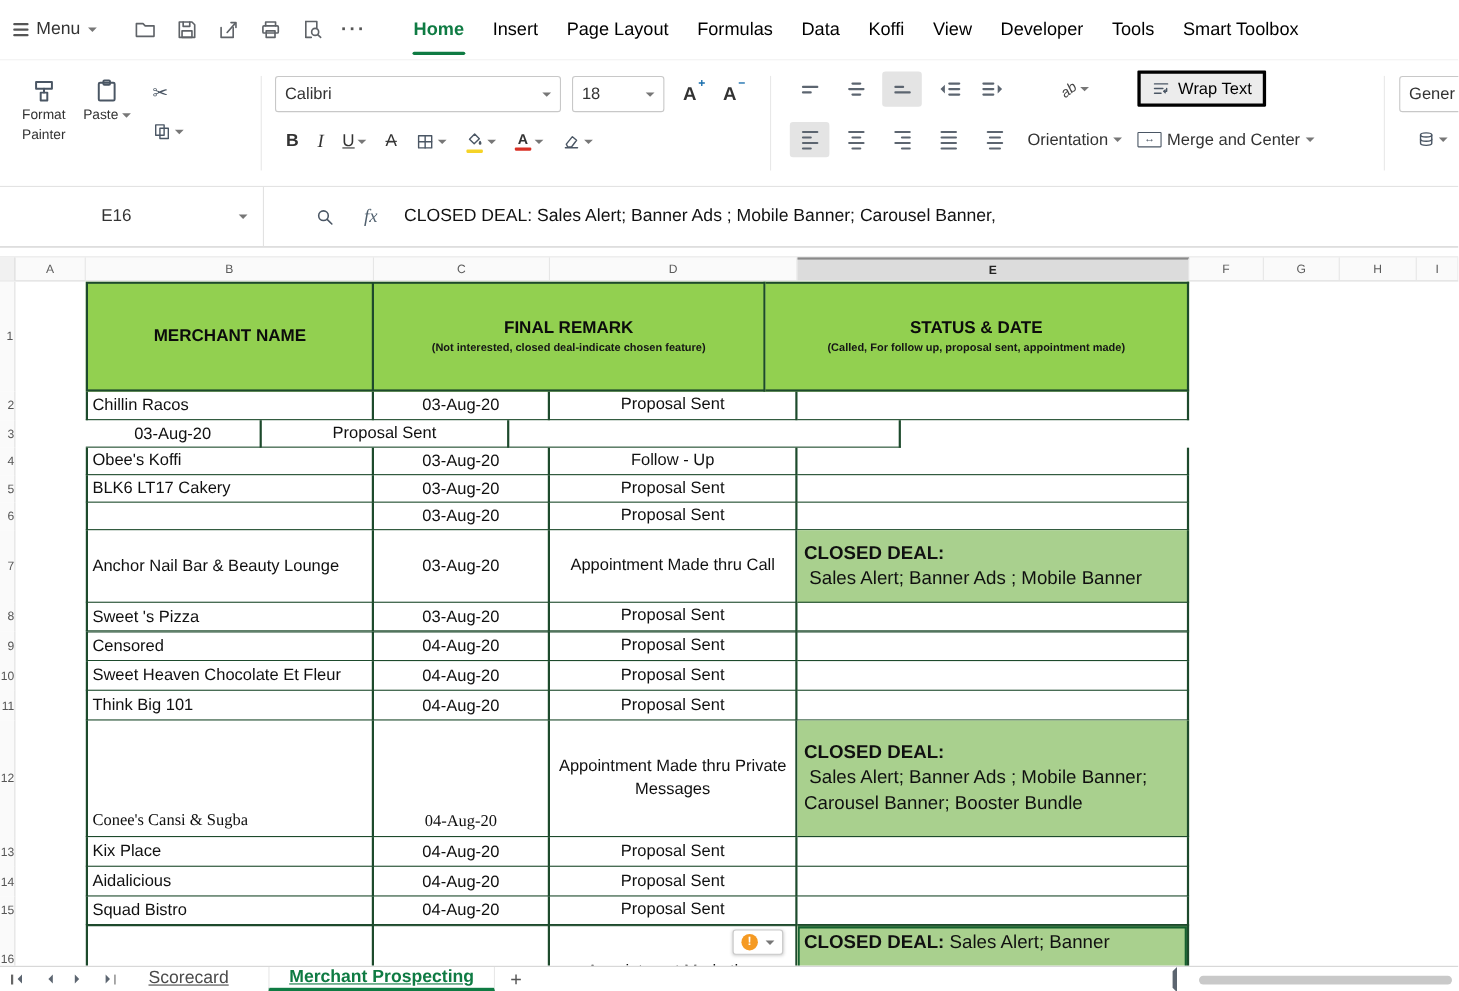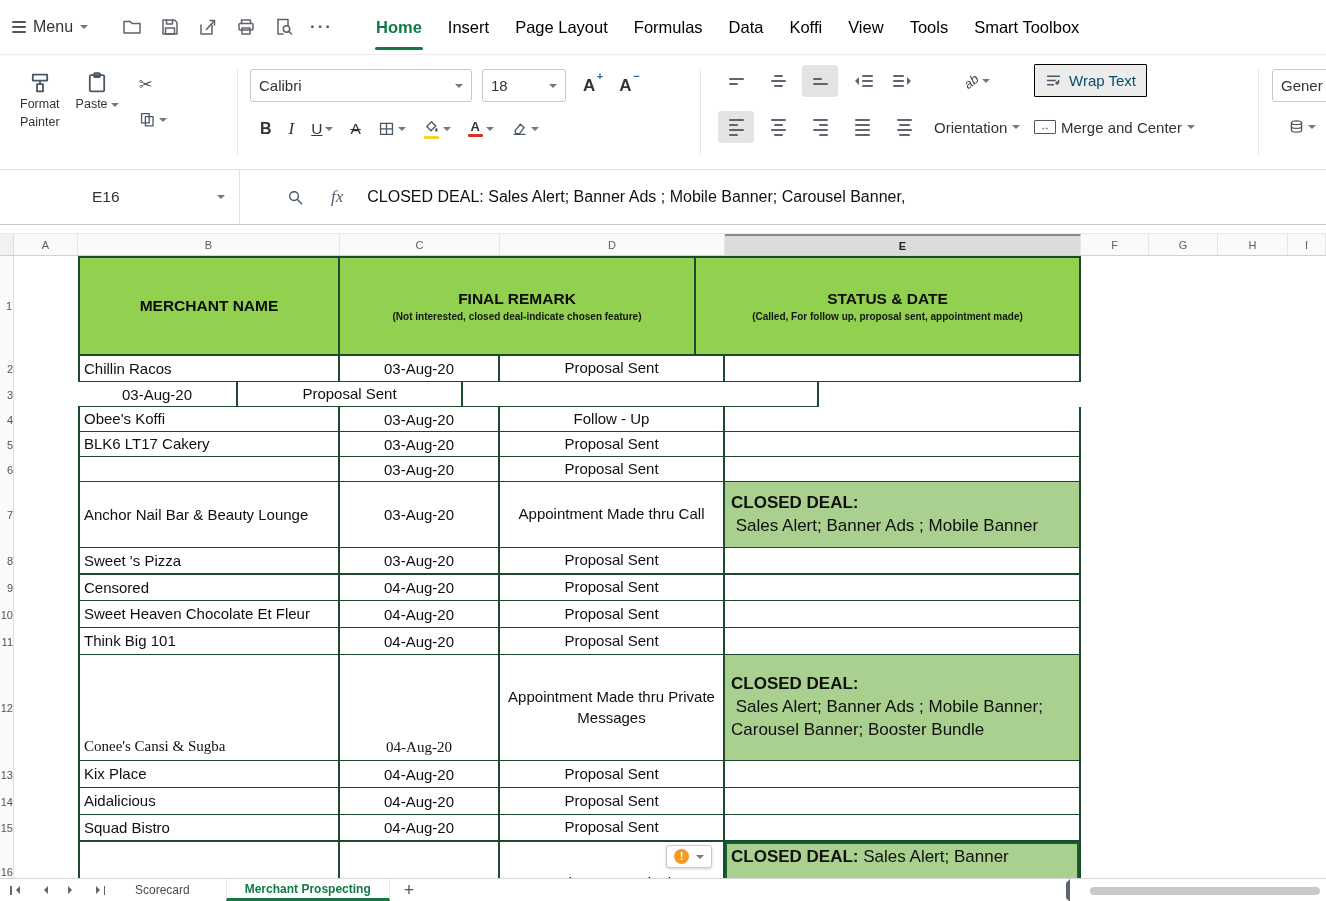--- a/index.html
+++ b/index.html
@@ -43,21 +43,21 @@
   .sbtn{border:0;background:none;display:flex;align-items:center;gap:3px;padding:3px 4px;cursor:pointer;
     border-radius:3px;font-family:inherit;font-size:15px;color:#333;}
   .scissors{font-size:17px;color:var(--ic);line-height:1;}
   .sic{width:17px;height:17px;stroke:var(--ic);fill:none;stroke-width:1.5;stroke-linecap:round;stroke-linejoin:round;}
 
   .g-font{left:250px;width:450px;}
   .frow1{position:absolute;top:14px;left:0;display:flex;align-items:center;gap:10px;}
   .frow2{position:absolute;top:60px;left:6px;display:flex;align-items:center;gap:9px;}
   .combo{display:flex;align-items:center;justify-content:space-between;height:33px;border:1px solid #c8c8c8;
     border-radius:3px;background:#fff;padding:0 8px;font-size:15px;color:#333;cursor:pointer;}
-  .fontname{width:222px;}
+  .fontname{width:260px;}
   .fontsize{width:84px;}
   .afbtn{position:relative;font-size:17px;font-weight:600;color:#333;padding:3px 7px;}
   .afbtn.grow::after{content:"+";position:absolute;top:-3px;right:-1px;font-size:11px;font-weight:700;color:#1a6fae;}
   .afbtn.shrink::after{content:"\2212";position:absolute;top:-3px;right:-1px;font-size:11px;font-weight:700;color:#1a6fae;}
   .fmt-b{font-weight:800;font-size:16px;}
   .fmt-i{font-style:italic;font-family:"Liberation Serif","DejaVu Serif",serif;font-size:17px;}
   .fmt-u span{text-decoration:underline;font-size:15.5px;}
   .fmt-s span{text-decoration:line-through;font-size:15.5px;}
   .stack-ic{display:flex;flex-direction:column;align-items:center;gap:1px;}
   .colorbar{width:15px;height:3px;border-radius:1px;}
@@ -66,21 +66,21 @@
   .abtn{position:absolute;border:0;background:none;border-radius:3px;width:36px;height:32px;
     display:flex;align-items:center;justify-content:center;cursor:pointer;gap:3px;font-family:inherit;}
   .abtn.pressed{background:#e4e4e4;}
   .lns{display:flex;flex-direction:column;gap:3px;}
   .lns i{height:2px;background:#5c6570;border-radius:1px;display:block;}
   .lns.cc{align-items:center;} .lns.rr{align-items:flex-end;}
   .tri-l{width:0;height:0;border:4px solid transparent;border-right-color:#5c6570;}
   .tri-r{width:0;height:0;border:4px solid transparent;border-left-color:#5c6570;}
   .ab-rot{display:inline-block;transform:rotate(-38deg);font-size:13px;color:#444;font-style:italic;}
   .wrapbtn{position:absolute;left:322px;top:9px;height:33px;display:flex;align-items:center;gap:7px;
-    background:#ececec;border:1px solid #000000;border-radius:1px;padding:0 10px;font-size:15px;color:#0c4a6e;cursor:pointer;}
+    background:#ececec;border:3px solid #000000;border-radius:1px;padding:0 10px;font-size:15px;color:#000000;cursor:pointer;}
   .txtbtn{position:absolute;border:0;background:none;display:flex;align-items:center;gap:5px;
     font-size:15px;color:#333;height:32px;cursor:pointer;font-family:inherit;}
   .mergeic{width:22px;height:14px;border:1.5px solid var(--ic);border-radius:1px;display:flex;align-items:center;
     justify-content:center;font-size:10px;color:var(--ic);line-height:1;}
 
   .g-num{left:1272px;width:120px;}
   .numfmt{position:absolute;top:14px;left:0;width:120px;}
 
   
   .fbar{position:absolute;top:170px;left:0;right:0;height:55px;display:flex;align-items:center;
@@ -137,21 +137,21 @@
     display:flex;align-items:center;justify-content:space-evenly;cursor:pointer;z-index:5;}
   .warn-circle{width:15px;height:15px;border-radius:50%;background:#f59a23;color:#fff;font-size:11px;
     font-weight:800;display:flex;align-items:center;justify-content:center;line-height:1;}
 
   
   .sheetbar{position:absolute;left:0;right:0;bottom:0;height:23px;background:#fff;border-top:1px solid #d4d4d4;
     display:flex;align-items:stretch;}
   .navs{display:flex;align-items:center;gap:16px;padding:0 10px 0 8px;}
   .navs button{border:0;background:none;display:flex;align-items:center;cursor:pointer;padding:2px;}
   .bar9{width:1.5px;height:9px;background:#666;}
-  .stab{display:flex;align-items:center;padding:0 18px;font-size:12px;color:#4a4a4a;cursor:pointer;white-space:nowrap;}
+  .stab{display:flex;align-items:center;padding:0 18px;font-size:16px;color:#4a4a4a;cursor:pointer;white-space:nowrap;text-decoration:underline;}
   .stab.active{color:var(--accent);font-weight:700;border-bottom:3px solid var(--accent);
     border-left:1px solid #e8e8e8;border-right:1px solid #e8e8e8;margin-left:18px;}
   .addsheet{border:0;background:none;font-size:18px;color:#555;padding:0 14px;cursor:pointer;}
   .hscroll{position:absolute;right:0;top:0;height:23px;width:270px;display:flex;align-items:center;}
   .hthumb{position:absolute;left:34px;right:6px;top:8px;height:8px;border-radius:4px;background:#c9c9c9;cursor:grab;}
 </style>
 </head>
 <body>
 
 <div class="app">
@@ -204,20 +204,21 @@
     </div>
     <button class="more">···</button>
     <nav class="mtabs">
       <div class="mtab active">Home</div>
       <div class="mtab">Insert</div>
       <div class="mtab">Page Layout</div>
       <div class="mtab">Formulas</div>
       <div class="mtab">Data</div>
       <div class="mtab">Koffi</div>
       <div class="mtab">View</div>
+      <div class="mtab">Developer</div>
       <div class="mtab">Tools</div>
       <div class="mtab">Smart Toolbox</div>
     </nav>
   </header>
 
   <section class="ribbon">
     <div class="rgroup g-clip">
       <button class="bigbtn">
         <svg class="ric" viewBox="0 0 20 20">
             <path d="M4 3h12v5H4z"></path>

